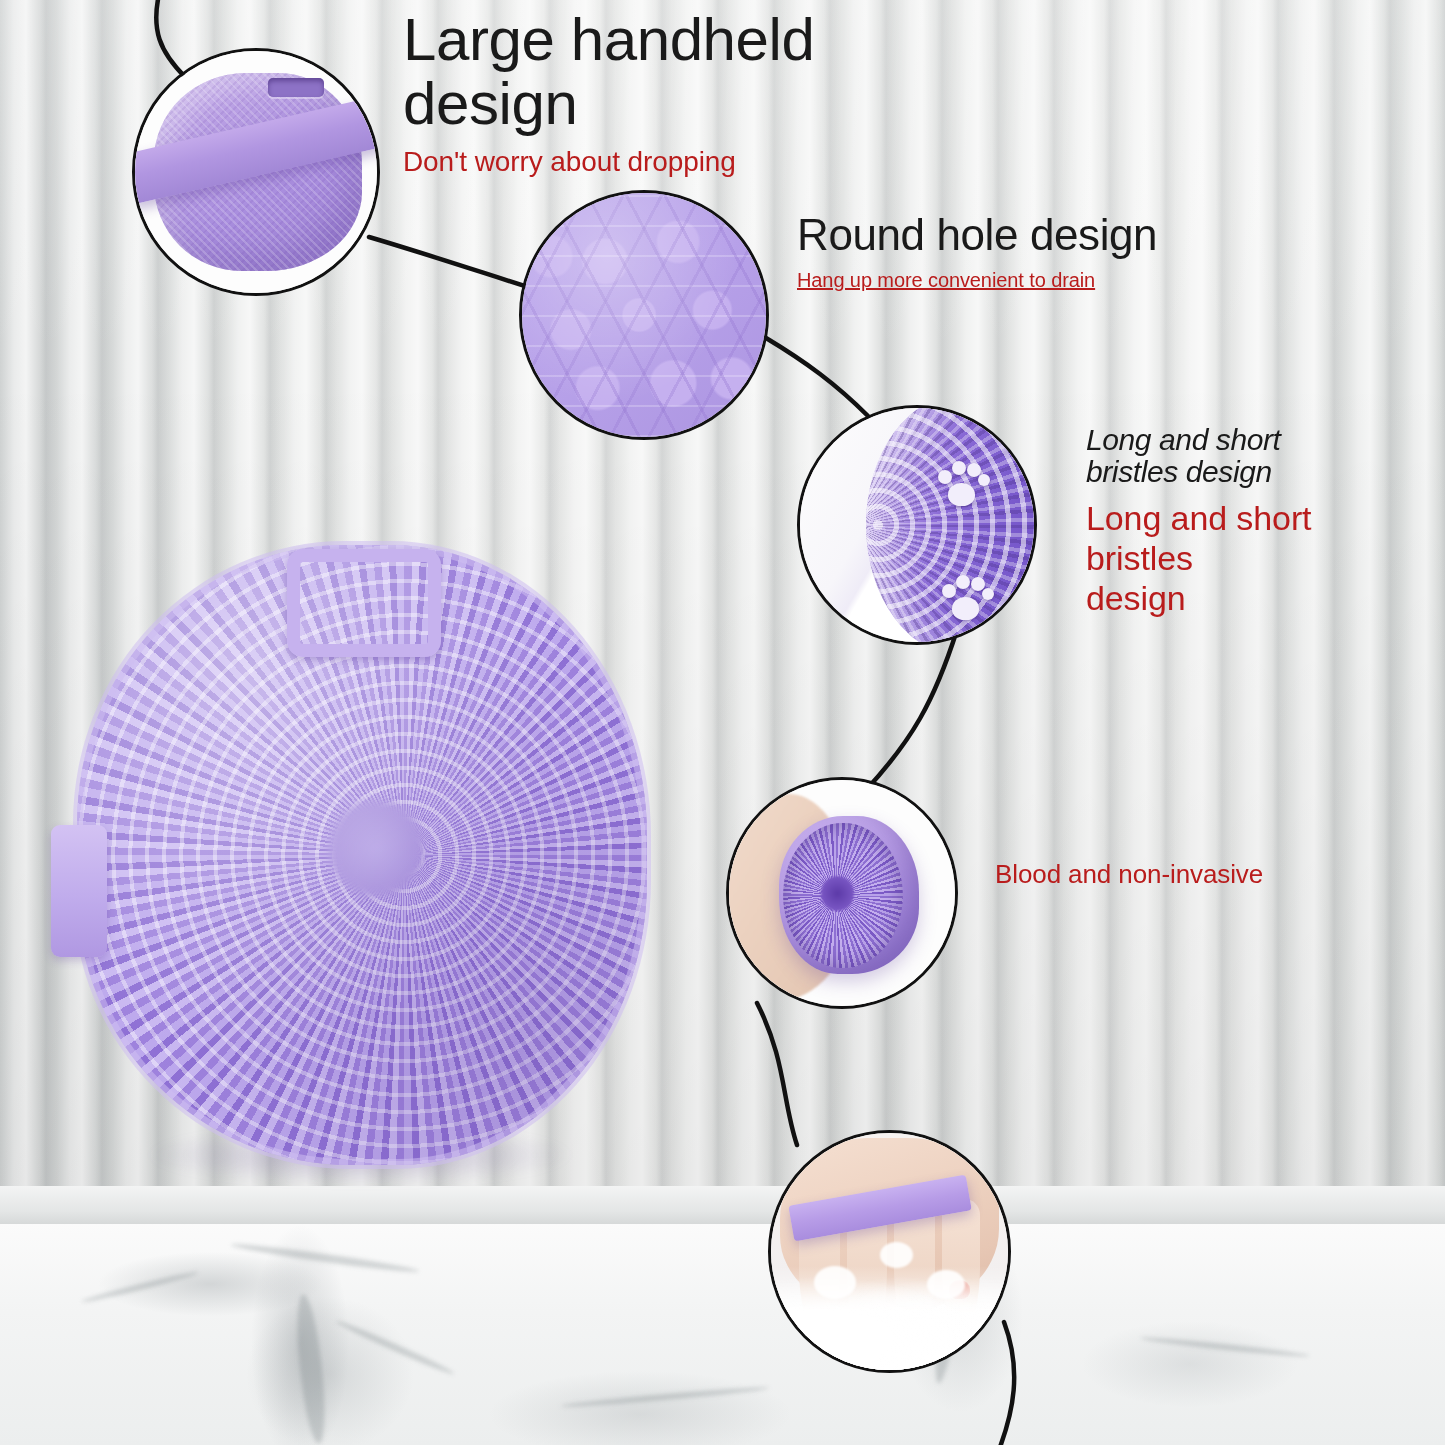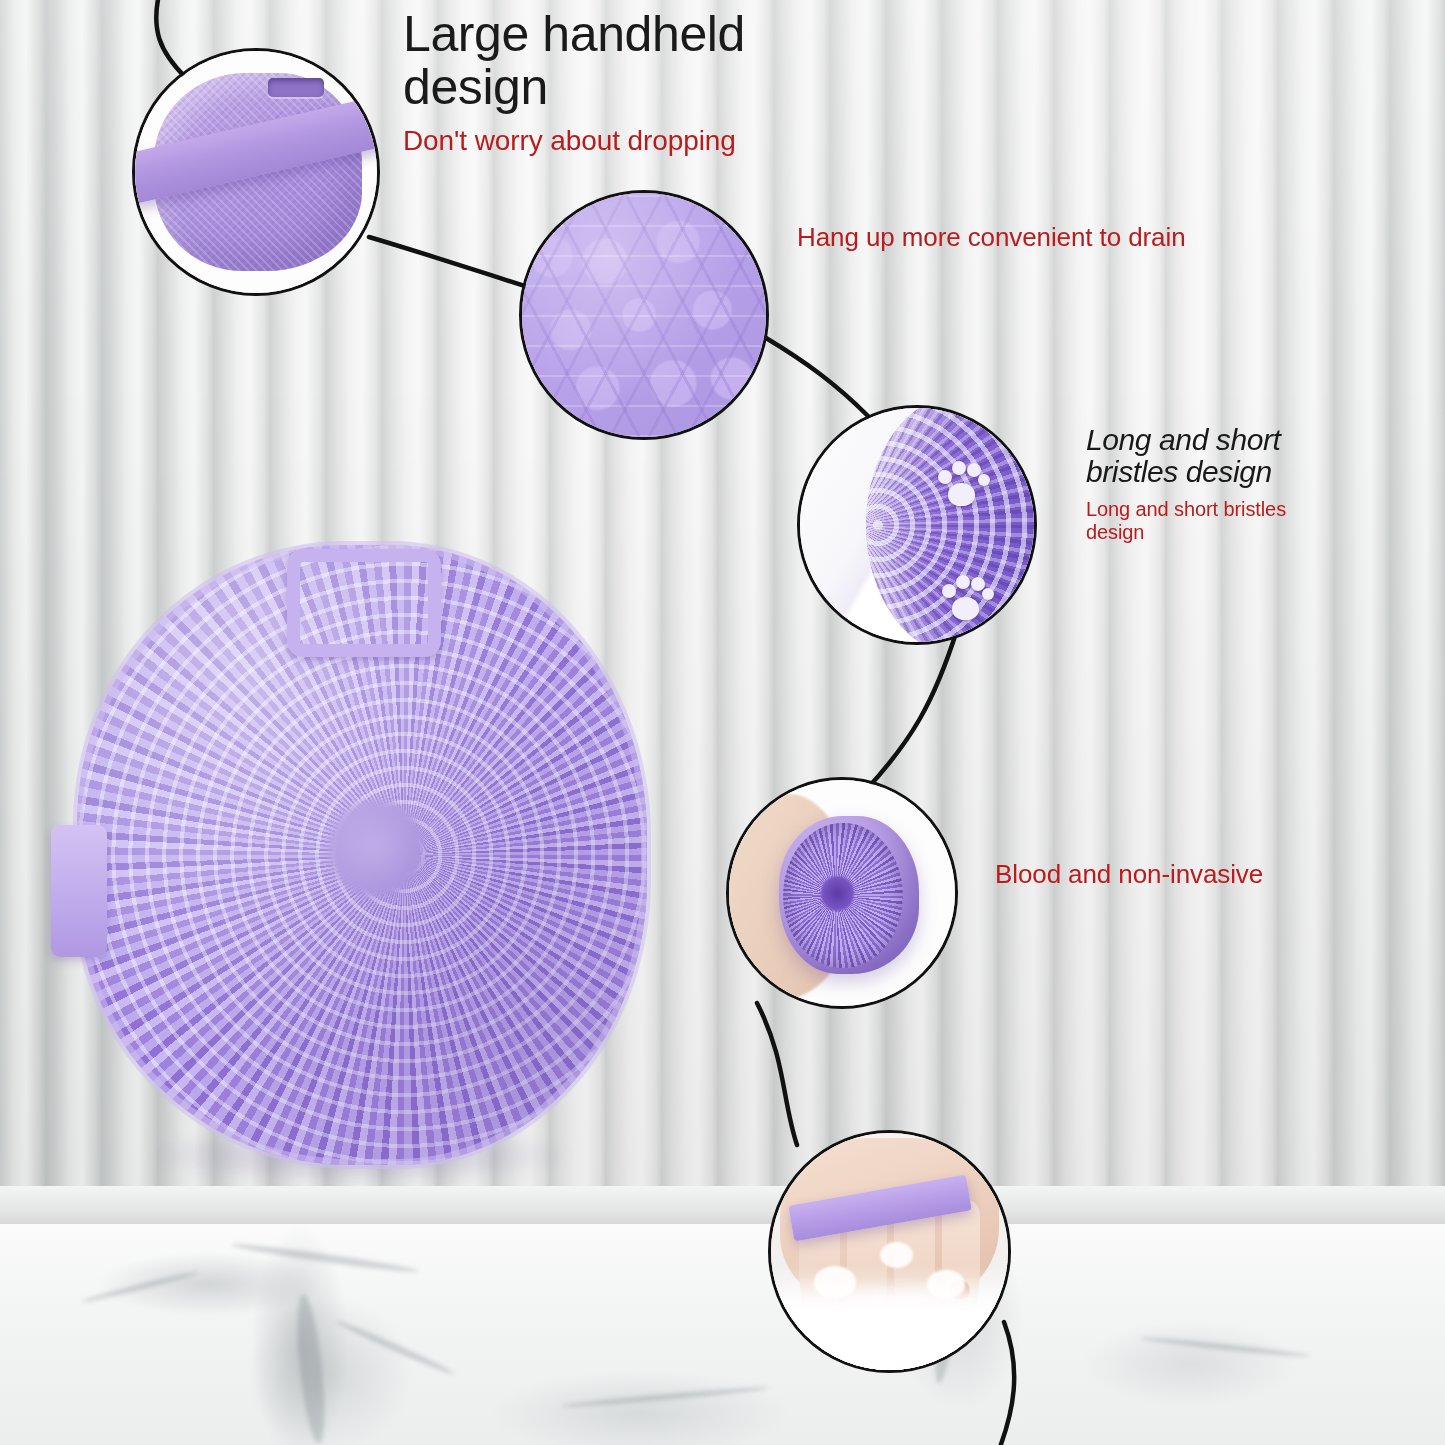--- a/index.html
+++ b/index.html
@@ -365,33 +365,34 @@
       <div class="hero-dots"></div>
       <div class="hero-center"></div>
       <div class="hero-gloss"></div>
     </div>
     <div class="hero-rim"></div>
     <div class="hero-hole"></div>
     <div class="hero-strap"></div>
   </div>
 
   <div class="callout" style="left:403px;top:8px;width:420px;">
-    <div class="title" style="font-size:50px;">Large handheld
+    <div class="title" style="font-size:60px;">Large handheld
 design</div>
     <div class="sub" style="font-size:28px;">Don't worry about dropping</div>
   </div>
 
   <div class="callout" style="left:797px;top:212px;width:470px;">
-    <div class="sub" style="font-size:26px;">Hang up more convenient to drain</div>
+    <div class="title" style="font-size:44px;">Round hole design</div>
+    <div class="sub" style="font-size:20px;text-decoration:underline;">Hang up more convenient to drain</div>
   </div>
 
   <div class="callout" style="left:1086px;top:424px;width:330px;">
     <div class="title" style="font-size:30px;font-style:italic;">Long and short
 bristles design</div>
-    <div class="sub" style="font-size:20px;">Long and short bristles
+    <div class="sub" style="font-size:34px;">Long and short bristles
 design</div>
   </div>
 
   <div class="callout" style="left:995px;top:849px;width:360px;">
     <div class="sub" style="font-size:26px;">Blood and non-invasive</div>
   </div>
 
   <div class="callout" style="left:1043px;top:1165px;width:360px;">
   </div>
 

